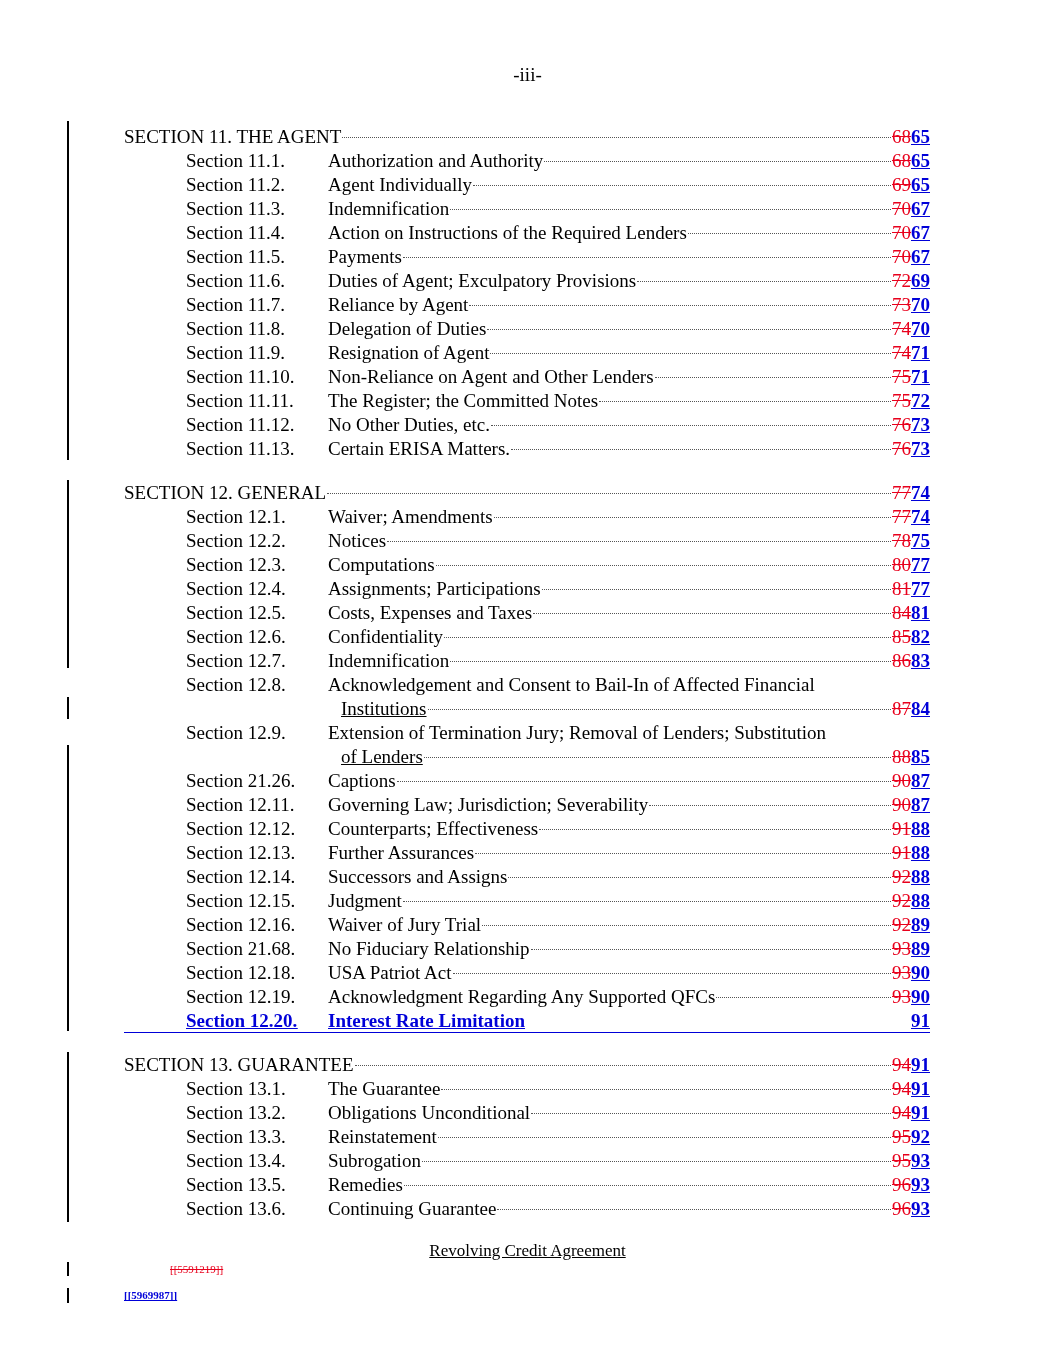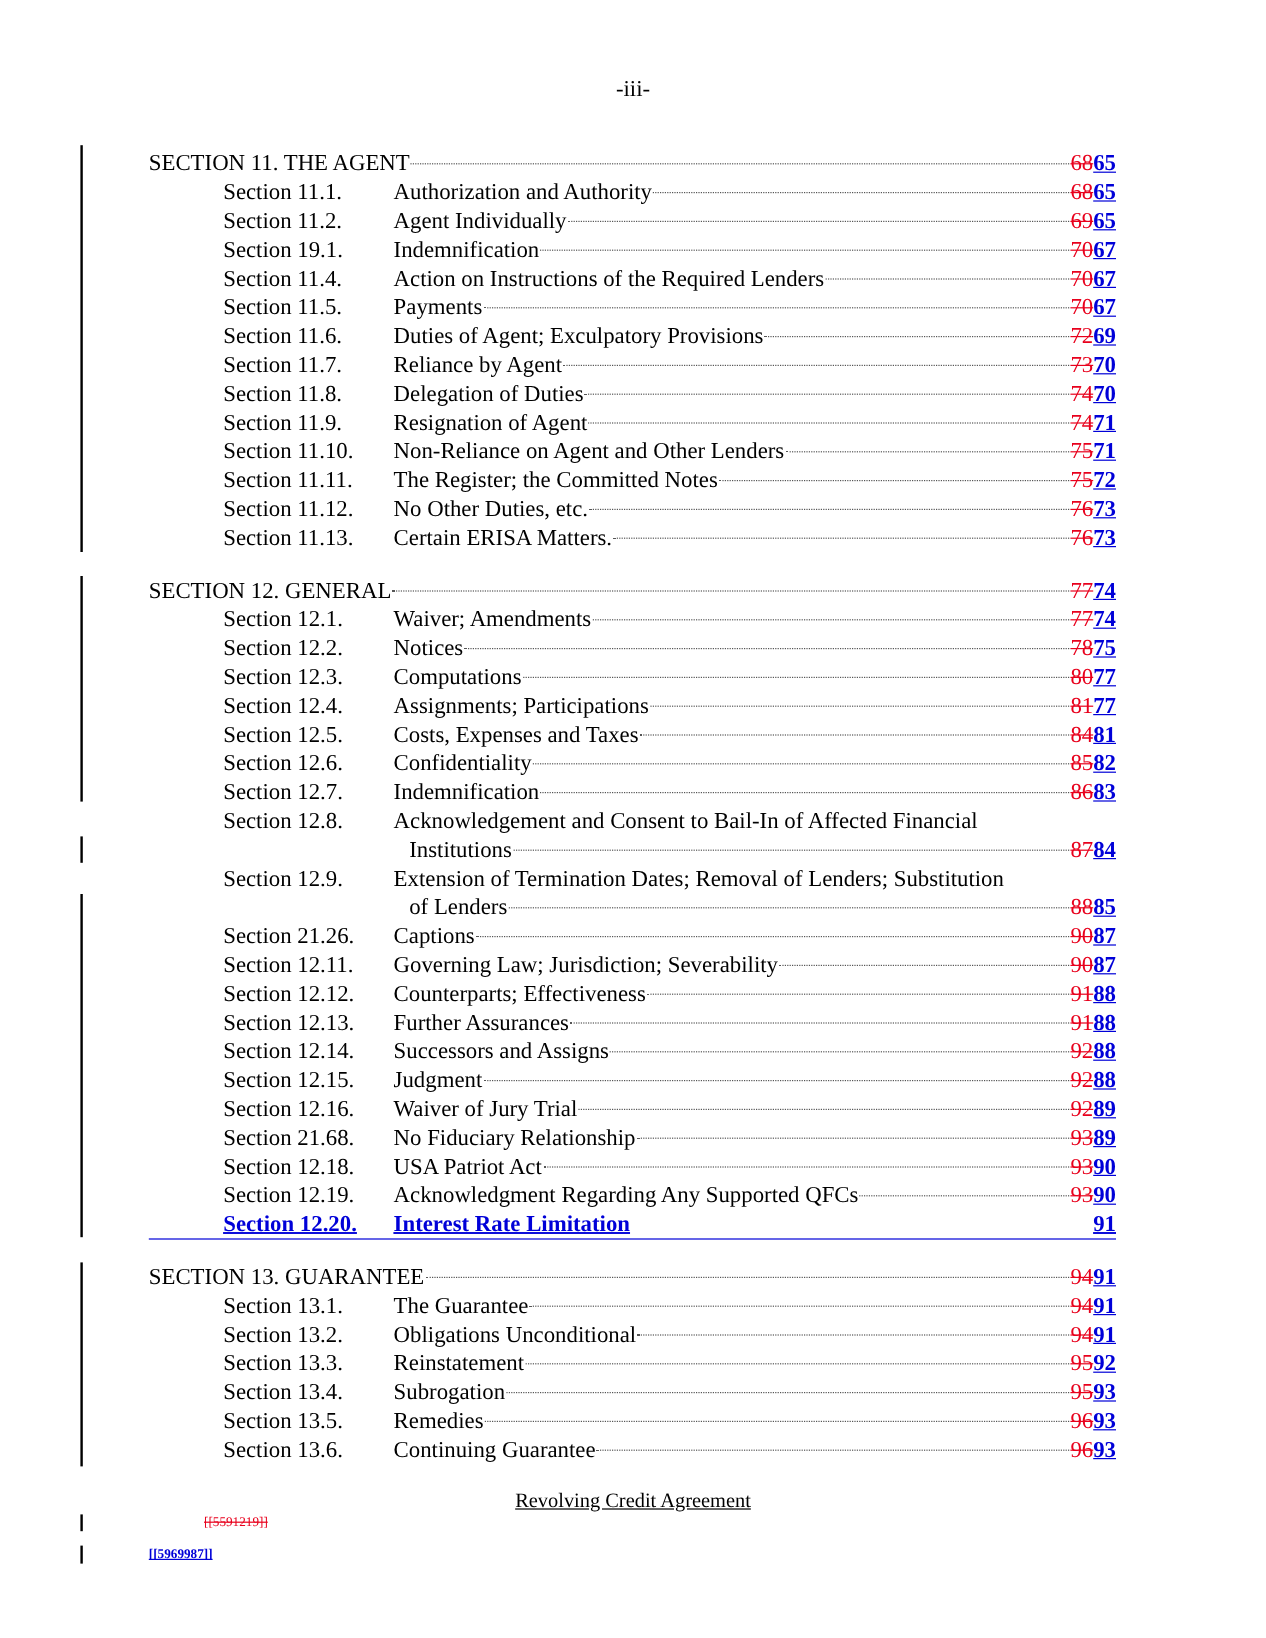--- a/index.html
+++ b/index.html
@@ -11,21 +11,21 @@
   .row { position:relative; height:24px; line-height:24px; font-size:19px; white-space:nowrap; }
   .row .lead { display:flex; align-items:baseline; }
   .row .num { display:inline-block; width:142px; padding-left:62px; flex:none; }
   .row .title { flex:none; }
   .row.heading .title { padding-left:0; }
   .row .dots { flex:1 1 auto; border-bottom:1px dotted #555; height:0; margin:0 1px 0 1px; position:relative; top:-5px; }
   .row .pg { flex:none; text-align:center; }
   .old { color:#e8001c; text-decoration:line-through; }
   .new { color:#0000d8; font-weight:bold; text-decoration:underline; }
   .gap { height:20px; }
-  .cont { padding-left:217px; }
+  .cont { padding-left:217px;text-decoration:underline; }
   .inserted, .inserted .num, .inserted .title { color:#0000d8; font-weight:bold; text-decoration:underline; }
   .footer-title { position:absolute; top:1241px; left:0; width:1055px; text-align:center; font-size:17px; text-decoration:underline; }
   .ref { position:absolute; left:124px; font-size:11px; font-weight:normal; }
   .ref.del { top:1263px; color:#e8001c; text-decoration:line-through;padding-left:46px; }
   .ref.ins { top:1289px; color:#0000d8; font-weight:bold; text-decoration:underline; }
 </style>
 </head>
 <body>
 
 <div class="page-num">-iii-</div>
@@ -57,21 +57,21 @@
     <div class="row">
       <div class="lead">
         <span class="num">Section 11.2.</span>
         <span class="title">Agent Individually</span>
         <span class="dots"></span>
         <span class="pg"><span class="old">69</span><span class="new">65</span></span>
       </div>
     </div>
     <div class="row">
       <div class="lead">
-        <span class="num">Section 19.1.</span>
+        <span class="num">Section 11.3.</span>
         <span class="title">Indemnification</span>
         <span class="dots"></span>
         <span class="pg"><span class="old">70</span><span class="new">67</span></span>
       </div>
     </div>
     <div class="row">
       <div class="lead">
         <span class="num">Section 11.4.</span>
         <span class="title">Action on Instructions of the Required Lenders</span>
         <span class="dots"></span>
@@ -223,21 +223,21 @@
     <div class="row">
       <div class="lead">
         <span class="title cont">Institutions</span>
         <span class="dots"></span>
         <span class="pg"><span class="old">87</span><span class="new">84</span></span>
       </div>
     </div>
     <div class="row">
       <div class="lead">
         <span class="num">Section 12.9.</span>
-        <span class="title">Extension of Termination Dates; Removal of Lenders; Substitution</span>
+        <span class="title">Extension of Termination Jury; Removal of Lenders; Substitution</span>
       </div>
     </div>
     <div class="row">
       <div class="lead">
         <span class="title cont">of Lenders</span>
         <span class="dots"></span>
         <span class="pg"><span class="old">88</span><span class="new">85</span></span>
       </div>
     </div>
     <div class="row">

